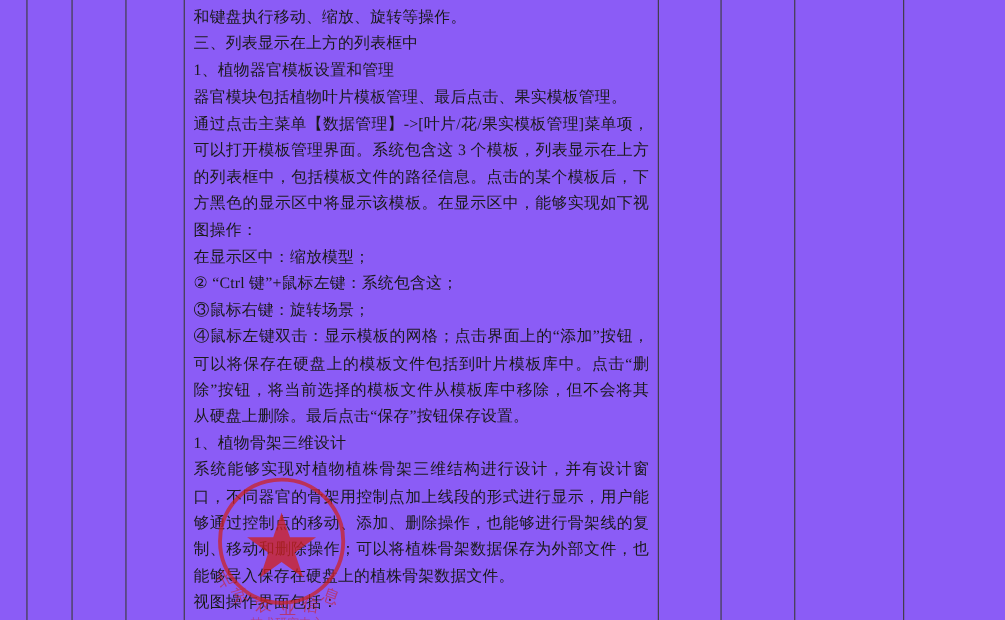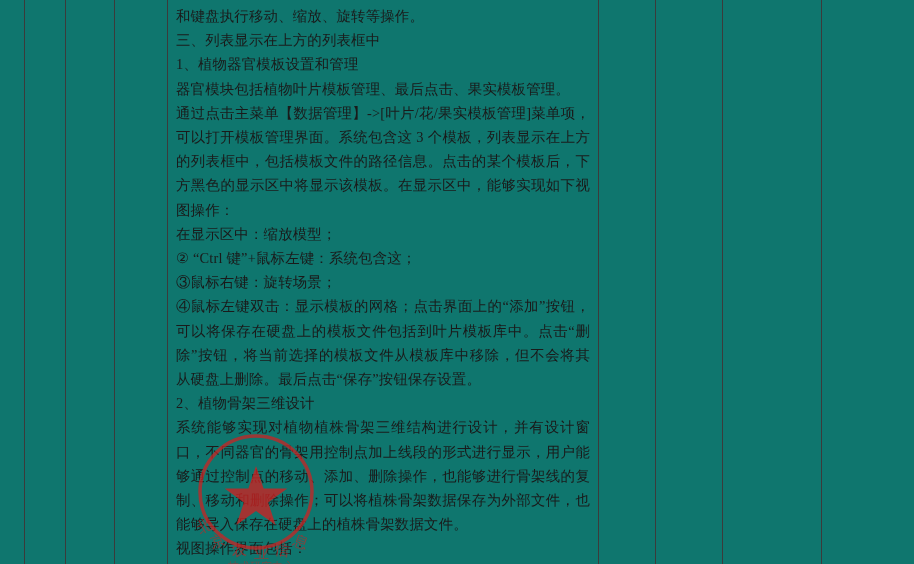--- a/index.html
+++ b/index.html
@@ -13,21 +13,21 @@
     overflow: hidden;
     font-family: "Liberation Serif", "DejaVu Serif", serif;
     color: #1a1a1a;
     position: relative;
   }
 
   
   .page {
     position: absolute;
     inset: 0;
-    background: #0f766e;
+    background: #8b5cf6;
   }
 
   
   .doc-table {
     position: absolute;
     left: 0;
     top: 0;
     width: 914px;
     height: 564px;
     border-collapse: collapse;
@@ -95,21 +95,21 @@
         <div class="main-cell-inner">
           <p class="para">和键盘执行移动、缩放、旋转等操作。</p>
           <p class="para">三、列表显示在上方的列表框中</p>
           <p class="para">1、植物器官模板设置和管理</p>
           <p class="para">器官模块包括植物叶片模板管理、最后点击、果实模板管理。</p>
           <p class="para">通过点击主菜单【数据管理】-&gt;[叶片/花/果实模板管理]菜单项，可以打开模板管理界面。系统包含这 3 个模板，列表显示在上方的列表框中，包括模板文件的路径信息。点击的某个模板后，下方黑色的显示区中将显示该模板。在显示区中，能够实现如下视图操作：</p>
           <p class="para">在显示区中：缩放模型；</p>
           <p class="para">② “Ctrl 键”+鼠标左键：系统包含这；</p>
           <p class="para">③鼠标右键：旋转场景；</p>
           <p class="para">④鼠标左键双击：显示模板的网格；点击界面上的“添加”按钮，可以将保存在硬盘上的模板文件包括到叶片模板库中。点击“删除”按钮，将当前选择的模板文件从模板库中移除，但不会将其从硬盘上删除。最后点击“保存”按钮保存设置。</p>
-          <p class="para">2、植物骨架三维设计</p>
+          <p class="para">1、植物骨架三维设计</p>
           <p class="para">系统能够实现对植物植株骨架三维结构进行设计，并有设计窗口，不同器官的骨架用控制点加上线段的形式进行显示，用户能够通过控制点的移动、添加、删除操作，也能够进行骨架线的复制、移动和删除操作；可以将植株骨架数据保存为外部文件，也能够导入保存在硬盘上的植株骨架数据文件。</p>
           <p class="para">视图操作界面包括：</p>
           <p class="para">①鼠标滚轮：缩放场景；</p>
 
         </div>
       </td>
       <td class="col-f edge-top edge-bottom"></td>
       <td class="col-g edge-top edge-bottom"></td>
       <td class="col-h edge-top edge-bottom"></td>
       <td class="col-i edge-top edge-bottom edge-right"></td>

